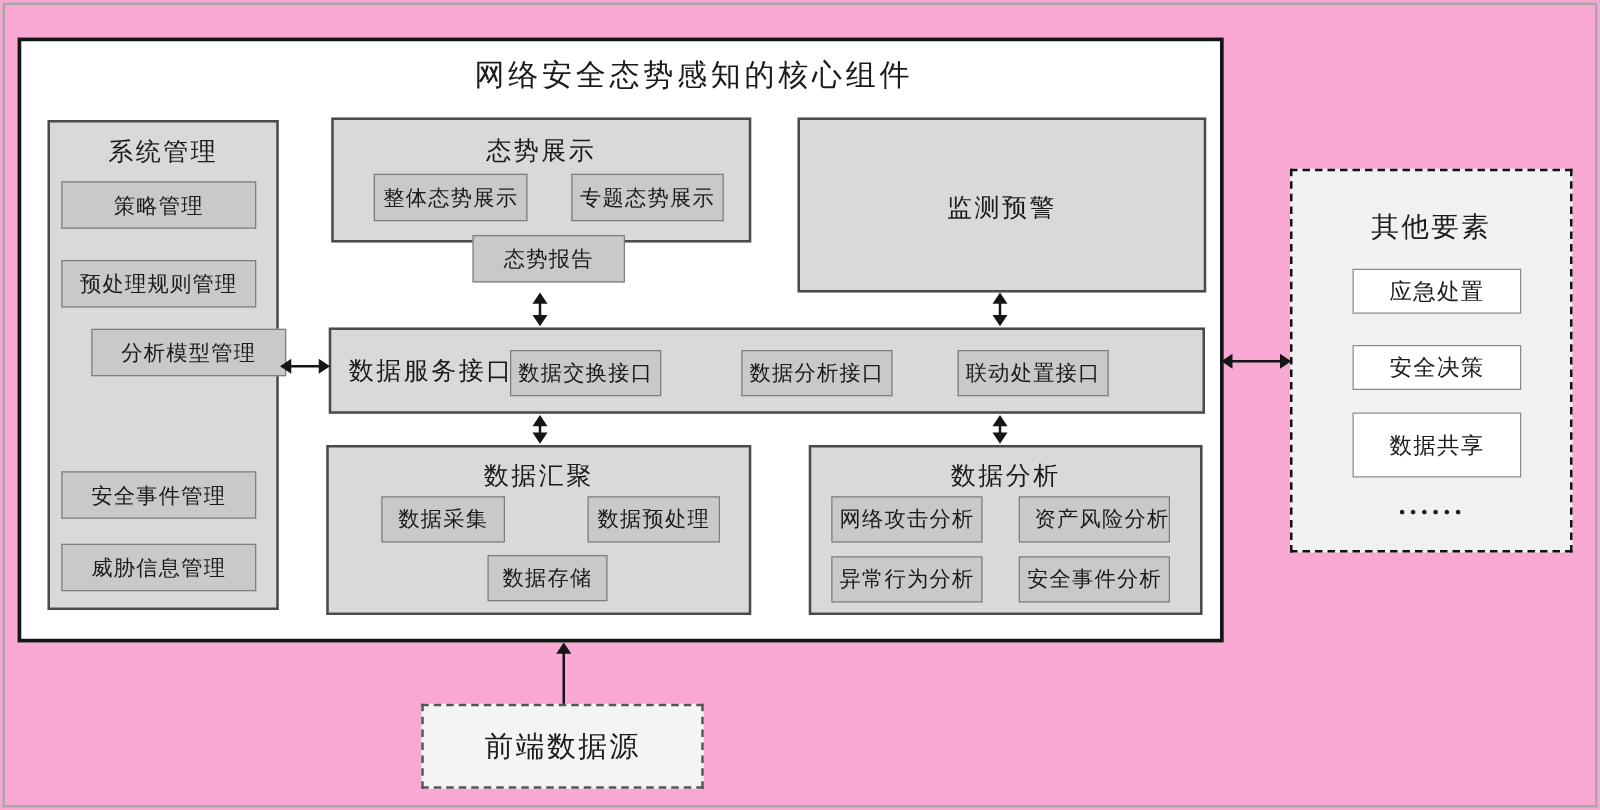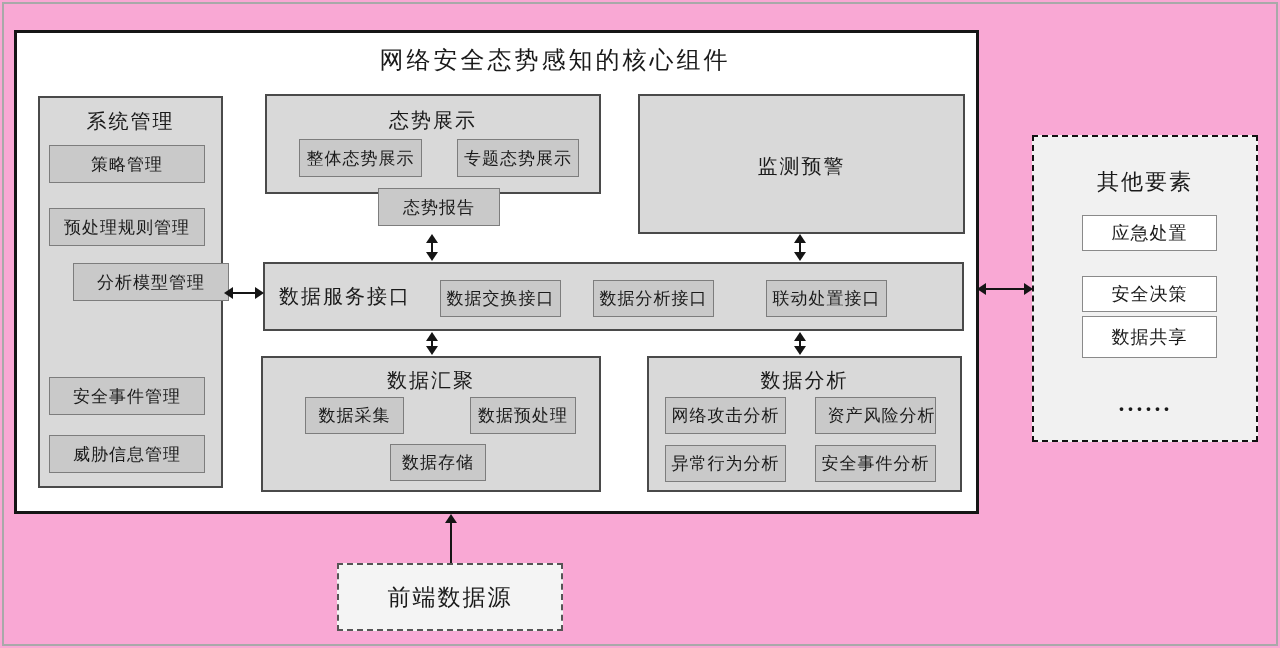--- a/index.html
+++ b/index.html
@@ -61,21 +61,21 @@
   <div class="item" style="left:457px; top:139px; width:122px; height:38px;">专题态势展示</div>
   <div class="item" style="left:378px; top:188px; width:122px; height:38px;">态势报告</div>
 
   <div class="panel" style="left:638px; top:94px; width:327px; height:140px;">
     <div class="panel-title" style="top:57px;text-align:center;">监测预警</div>
   </div>
 
   <div class="panel" style="left:263px; top:262px; width:701px; height:69px;">
     <div class="bar-label">数据服务接口</div>
   </div>
-  <div class="item" style="left:440px; top:280px; width:121px; height:37px;">数据交换接口</div>
+  <div class="item" style="left:408px; top:280px; width:121px; height:37px;">数据交换接口</div>
   <div class="item" style="left:593px; top:280px; width:121px; height:37px;">数据分析接口</div>
   <div class="item" style="left:766px; top:280px; width:121px; height:37px;">联动处置接口</div>
 
   <div class="panel" style="left:261px; top:356px; width:340px; height:136px;">
     <div class="panel-title" style="top:9px;">数据汇聚</div>
   </div>
   <div class="item" style="left:305px; top:397px; width:99px; height:37px;">数据采集</div>
   <div class="item" style="left:470px; top:397px; width:106px; height:37px;">数据预处理</div>
   <div class="item" style="left:390px; top:444px; width:96px; height:37px;">数据存储</div>
 
@@ -86,21 +86,21 @@
   <div class="item" style="left:815px; top:397px; width:121px; height:37px;padding-left:12px;">资产风险分析</div>
   <div class="item" style="left:665px; top:445px; width:121px; height:37px;">异常行为分析</div>
   <div class="item" style="left:815px; top:445px; width:121px; height:37px;">安全事件分析</div>
 
   <div class="dashed-panel" style="left:1032px; top:135px; width:226px; height:307px;">
     <div class="panel-title" style="top:30px; font-size:22px;">其他要素</div>
     <div class="ellipsis" style="top:255px;">......</div>
   </div>
   <div class="white-item" style="left:1082px; top:215px; width:135px; height:36px;">应急处置</div>
   <div class="white-item" style="left:1082px; top:276px; width:135px; height:36px;">安全决策</div>
-  <div class="white-item" style="left:1082px; top:316px; width:135px; height:42px;">数据共享</div>
+  <div class="white-item" style="left:1082px; top:330px; width:135px; height:52px;">数据共享</div>
 
   <div class="source-box">
     <span>前端数据源</span>
   </div>
 
   <div class="varrow" style="left:426px; top:234px; height:27px;">
     <span class="head-top"></span>
       <span class="shaft"></span>
       <span class="head-bot"></span>
   </div>

